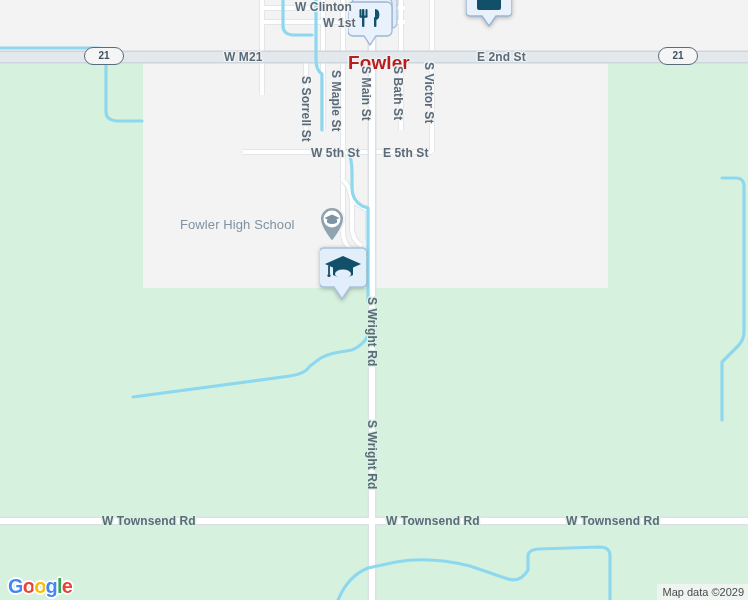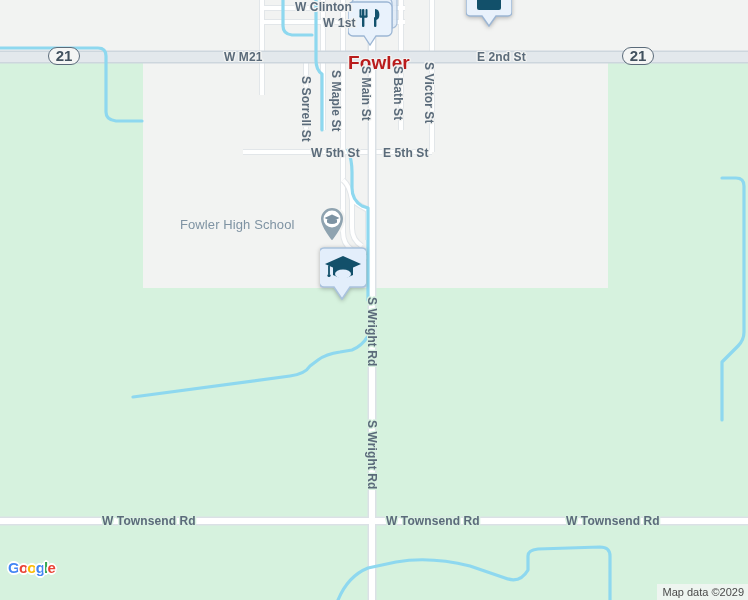--- a/index.html
+++ b/index.html
@@ -75,23 +75,23 @@
   }
   .pin-stack {
     position: absolute;
     width: 60px;
     height: 62px;
   }
   
   #google-logo {
     position: absolute;
     left: 8px;
-    bottom: 24px;
-    font-family: "Liberation Sans", sans-serif;
-    font-size: 15px;
+    bottom: 2px;
+    font-family: "Liberation Sans", sans-serif;
+    font-size: 20px;
     font-weight: 700;
     letter-spacing: -0.8px;
     color: #5d6165;
     text-shadow:
       -1.6px 0 #ffffff, 1.6px 0 #ffffff, 0 -1.6px #ffffff, 0 1.6px #ffffff,
       -1.2px -1.2px #ffffff, 1.2px -1.2px #ffffff, -1.2px 1.2px #ffffff, 1.2px 1.2px #ffffff;
   }
   #google-logo .g1 { color: #4285F4; }
   #google-logo .o1 { color: #EA4335; }
   #google-logo .o2 { color: #FBBC05; }
@@ -104,32 +104,33 @@
     bottom: 0;
     background: rgba(245,245,245,0.75);
     color: #4a4a4a;
     font-family: "Liberation Sans", sans-serif;
     font-size: 11px;
     padding: 2px 4px 2px 6px;
     white-space: nowrap;
   }
   .shield {
     position: absolute;
-    width: 32px;
+    width: 40px;
     height: 18px;
     border-radius: 9px;
     background: #f4f5f4;
     border: 1.2px solid #5b6b7a;
     color: #42525f;
     font-family: "Liberation Sans", sans-serif;
-    font-size: 15px;
+    font-size: 10px;
     font-weight: 700;
     line-height: 16px;
     text-align: center;
     box-sizing: border-box;
+    margin-left: 36px;
   }
 </style>
 </head>
 <body>
 
 <div id="map">
 
   <svg class="layer" viewBox="0 0 748 600">
 
     <rect x="0" y="0" width="748" height="600" fill="#d6f2de"></rect>

